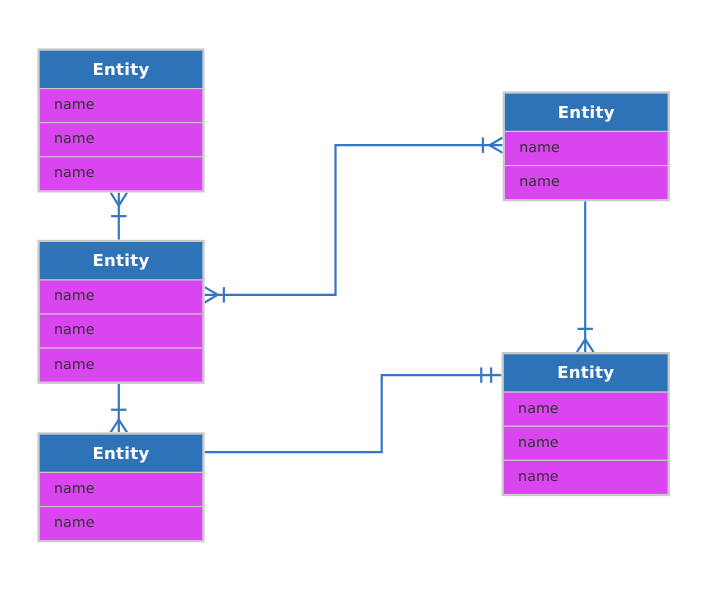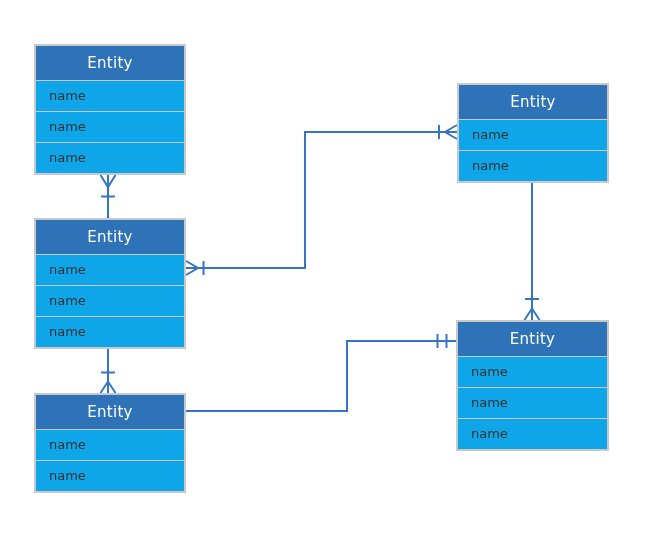--- a/index.html
+++ b/index.html
@@ -33,33 +33,33 @@
     position: absolute;
     background: #ffffff;
     border: 2px solid #c9c9c9;
     box-sizing: content-box;
   }
   .entity-header {
     height: 34px;
     line-height: 34px;
     background: #2E73B8;
     color: #ffffff;
-    font-weight: normal;
+    font-weight: bold;
     font-size: 15px;
     text-align: center;
     letter-spacing: 0.3px;
   }
   .entity-row {
     height: 30px;
     line-height: 30px;
     border-top: 1px solid #c9c9c9;
     padding-left: 13px;
     font-size: 13px;
     color: #333333;
-    background: #0ea5e9;
+    background: #d946ef;
   }
 </style>
 </head>
 <body>
 
 <div class="canvas">
 
   <svg class="connector-layer" viewBox="0 0 656 541">
 
     <g>

